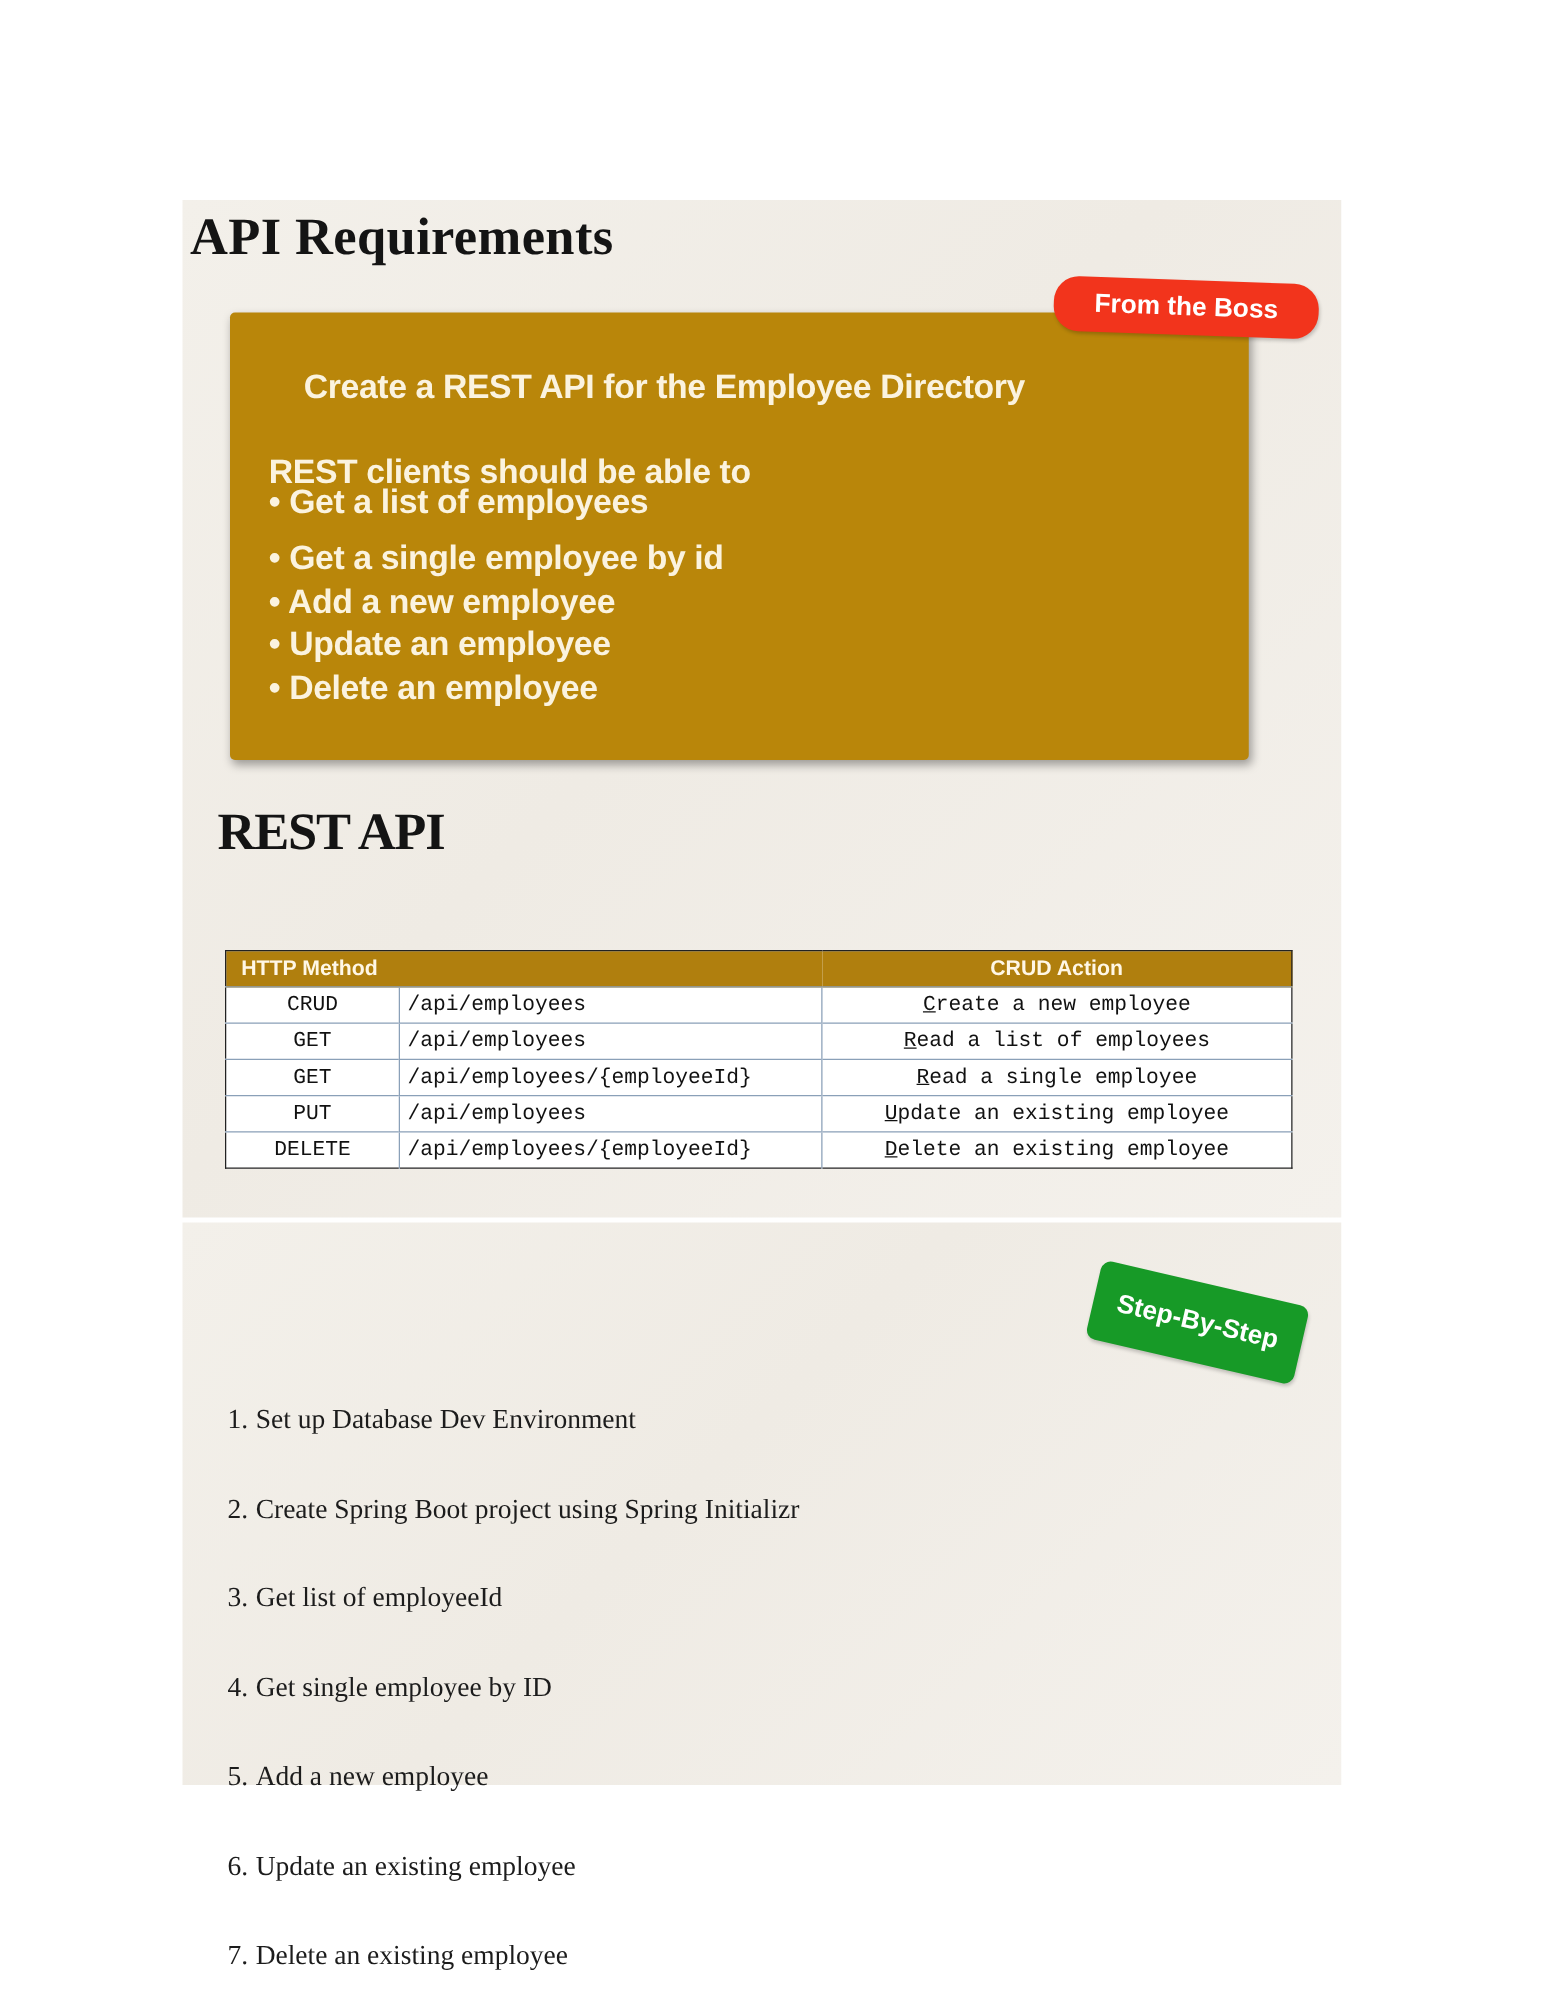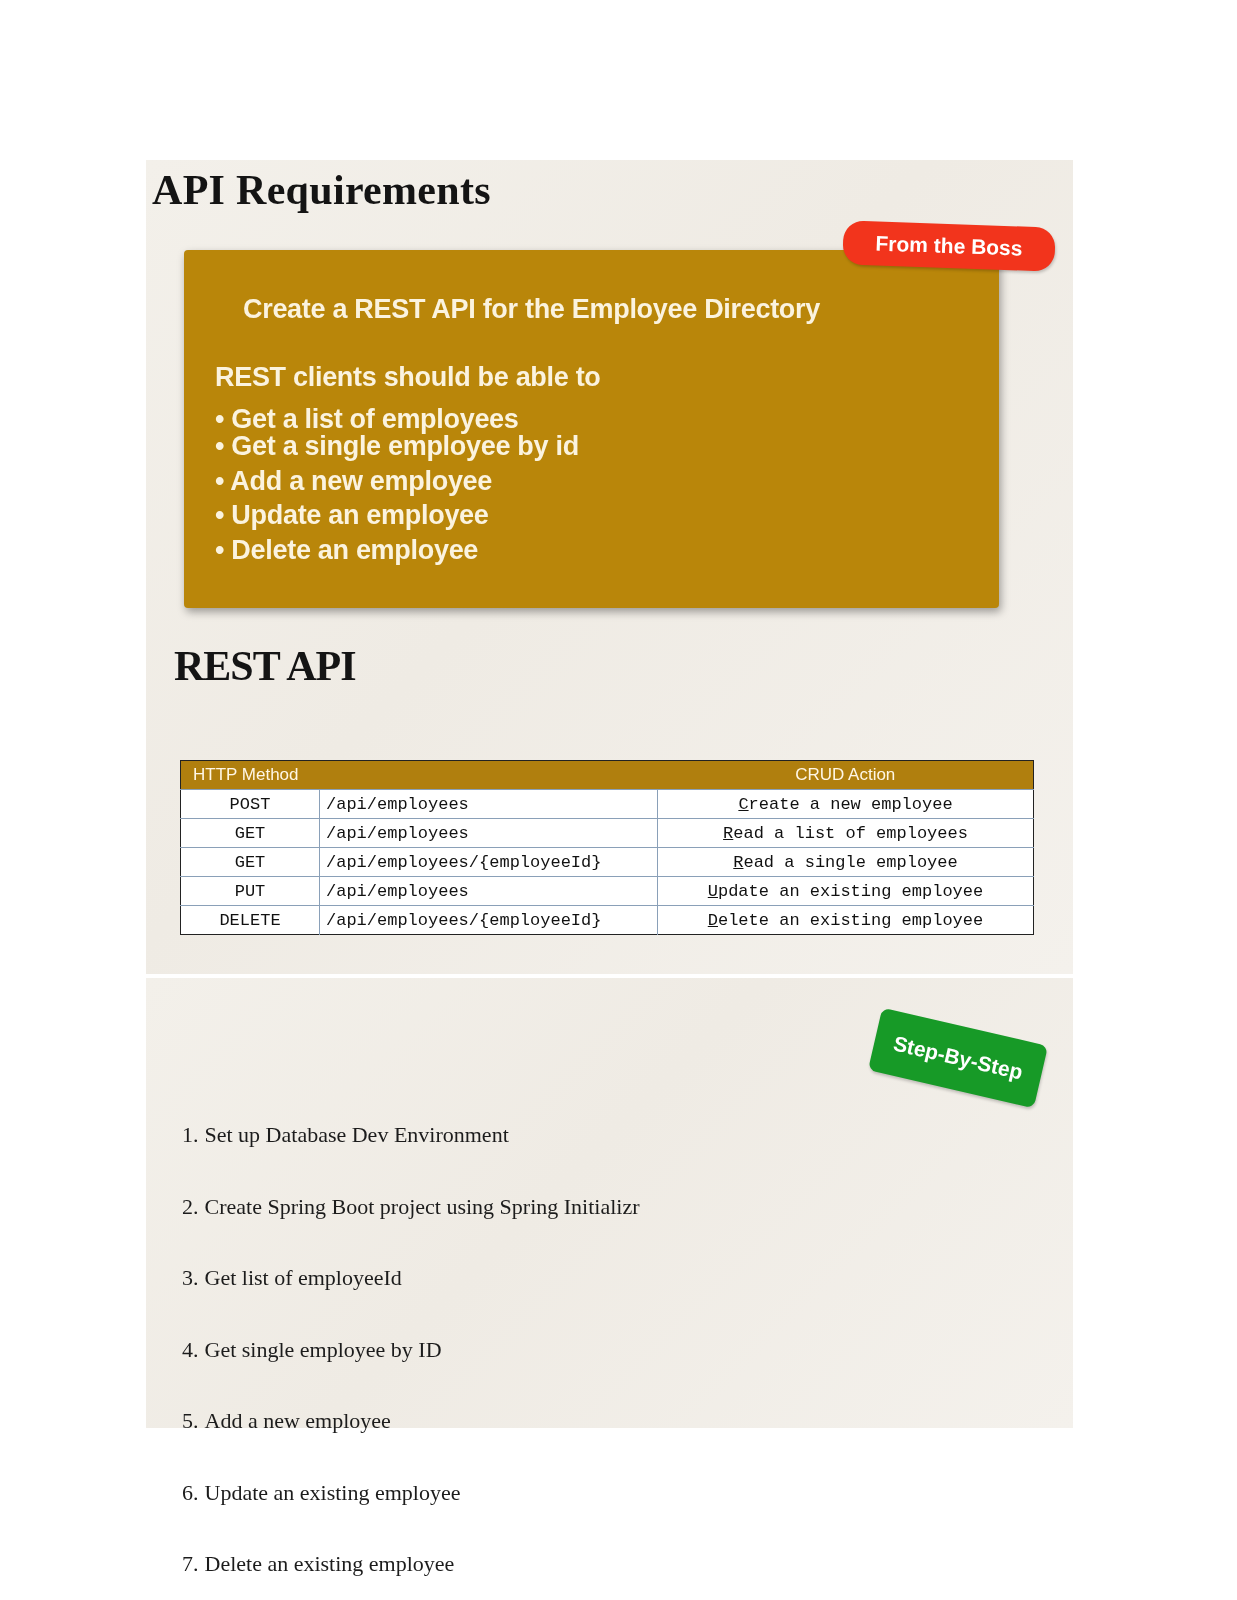--- a/index.html
+++ b/index.html
@@ -97,21 +97,21 @@
       top: 600px;
       width: 854px;
       border-collapse: collapse;
       border: 1.5px solid #222;
       background: #ffffff;
     }
     .api-table th {
       background: #b07f0e;
       color: #fff7e6;
       font-family: "Liberation Sans", "DejaVu Sans", sans-serif;
-      font-weight: normal;
+      font-weight: bold;
       font-size: 17px;
       height: 28px;
       padding: 0;
     }
     .api-table th.th-method { text-align: left; padding-left: 12px; }
     .api-table th.th-action { text-align: center; }
     .api-table td {
       font-family: "Liberation Mono", "DejaVu Sans Mono", monospace;
       font-size: 17px;
       color: #111;
@@ -145,42 +145,42 @@
   </style>
 </head>
 <body>
 
 <div class="slide slide-1">
   <h1 class="heading h-api">API Requirements</h1>
 
   <div class="gold-box">
     <div class="line title-line">Create a REST API for the Employee Directory</div>
     <div class="line intro-line">REST clients should be able to</div>
-    <div class="line bullet" style="top:154px">• Get a list of employees</div>
+    <div class="line bullet" style="top:136px">• Get a list of employees</div>
     <div class="line bullet" style="top:181px">• Get a single employee by id</div>
     <div class="line bullet" style="top:216px">• Add a new employee</div>
     <div class="line bullet" style="top:250px">• Update an employee</div>
     <div class="line bullet" style="top:285px">• Delete an employee</div>
   </div>
 
   <div class="badge badge-boss">From the Boss</div>
 
   <h2 class="heading h-rest">REST API</h2>
 
   <table class="api-table">
     <thead>
       <tr>
         <th class="th-method">HTTP Method</th>
         <th class="th-endpoint"></th>
         <th class="th-action">CRUD Action</th>
       </tr>
     </thead>
     <tbody>
       <tr>
-        <td class="td-method">POST</td>
+        <td class="td-method">CRUD</td>
         <td class="td-path">/api/employees</td>
         <td class="td-action"><span class="first-letter">C</span><span>reate a new employee</span></td>
       </tr>
       <tr>
         <td class="td-method">GET</td>
         <td class="td-path">/api/employees</td>
         <td class="td-action"><span class="first-letter">R</span><span>ead a list of employees</span></td>
       </tr>
       <tr>
         <td class="td-method">GET</td>

